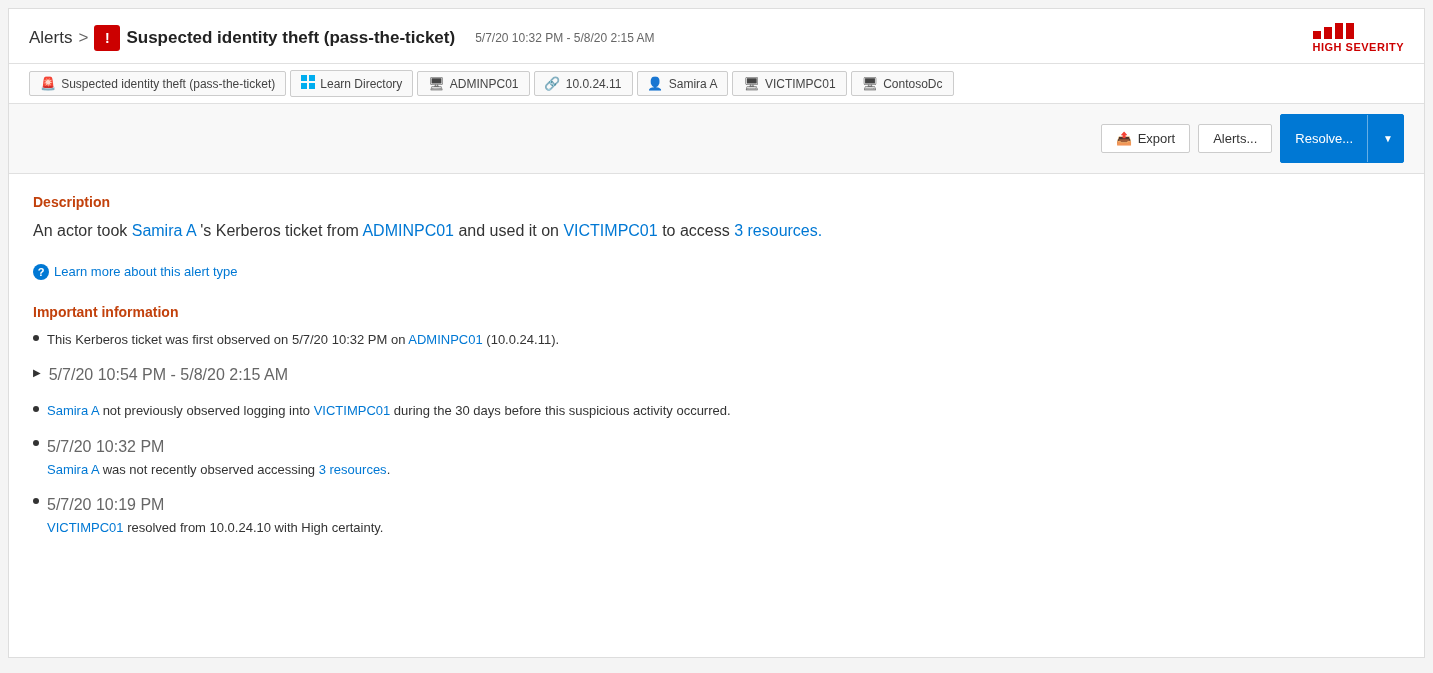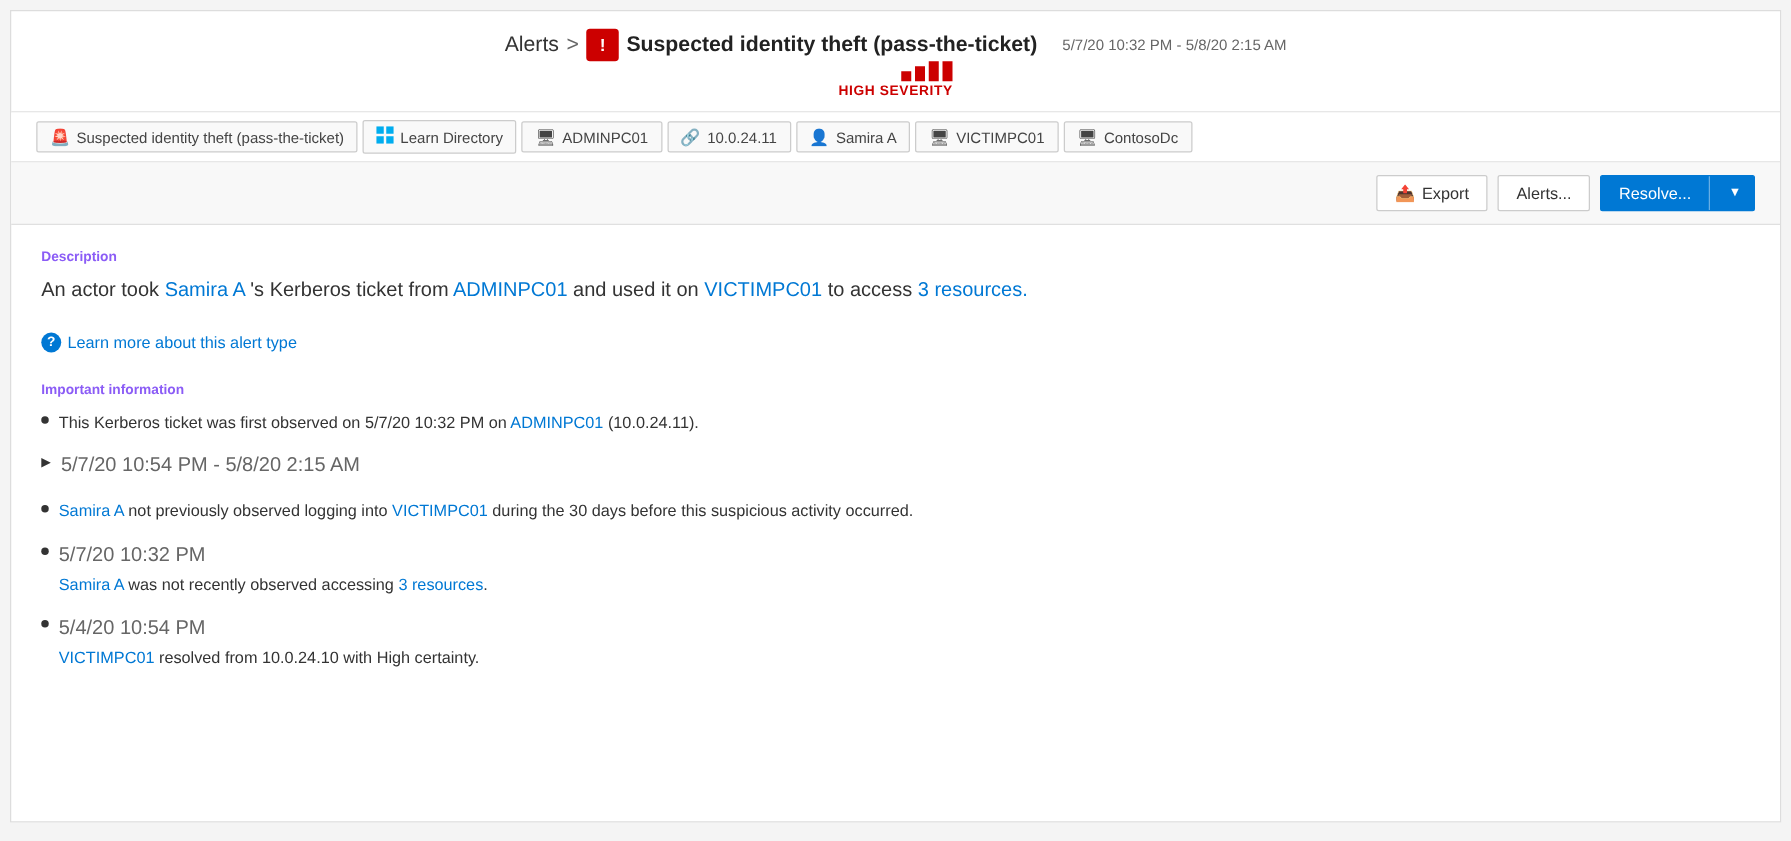--- a/index.html
+++ b/index.html
@@ -15,21 +15,20 @@
       margin: 8px;
       min-height: 650px;
     }
     
     .header {
       display: flex;
       align-items: center;
       justify-content: space-between;
       padding: 14px 20px 10px 20px;
       border-bottom: 1px solid #e0e0e0;
-      flex-direction: column;
     }
     .header-left {
       display: flex;
       align-items: center;
       gap: 6px;
       font-size: 18px;
       color: #333;
     }
     .header-left .breadcrumb-text {
       color: #333;
@@ -60,21 +59,21 @@
     }
     .header-left .alert-time {
       font-size: 12px;
       color: #666;
       margin-left: 14px;
       font-weight: 400;
     }
     .severity-badge {
       display: flex;
       flex-direction: column;
-      align-items: flex-end;
+      align-items: flex-start;
       gap: 2px;
     }
     .severity-bars {
       display: flex;
       gap: 3px;
       align-items: flex-end;
     }
     .severity-bar {
       background: #cc0000;
       width: 8px;
@@ -138,38 +137,38 @@
     }
     .btn-primary {
       background: #0078d4;
       color: #fff;
       border-color: #0078d4;
       display: flex;
       align-items: center;
       padding: 0;
     }
     .btn-primary .btn-main {
-      padding: 6px 14px;
+      padding: 16px 14px;
       border-right: 1px solid rgba(255,255,255,0.4);
       cursor: pointer;
     }
     .btn-primary .btn-caret {
       padding: 6px 10px;
       cursor: pointer;
       font-size: 10px;
     }
 
     
     .content {
       padding: 20px 24px;
     }
     .section-title {
-      font-size: 11px;
+      font-size: 14px;
       font-weight: 700;
-      color: #8b5cf6;
+      color: #c2410c;
       margin-bottom: 8px;
     }
     .description-text {
       font-size: 16px;
       color: #333;
       line-height: 1.6;
       margin-bottom: 20px;
     }
     .link {
       color: #0078d4;
@@ -371,21 +370,21 @@
               <a class="link">Samira A</a>
               was not recently observed accessing
               <a class="link">3 resources</a>.
             </span>
           </div>
         </li>
 
         <li>
           <span class="bullet-dot"></span>
           <div class="sub-info">
-            <span class="sub-time">5/4/20 10:54 PM</span>
+            <span class="sub-time">5/7/20 10:19 PM</span>
             <span>
               <a class="link">VICTIMPC01</a>
               resolved from 10.0.24.10 with High certainty.
             </span>
           </div>
         </li>
 
       </ul>
     </div>
   </div>

